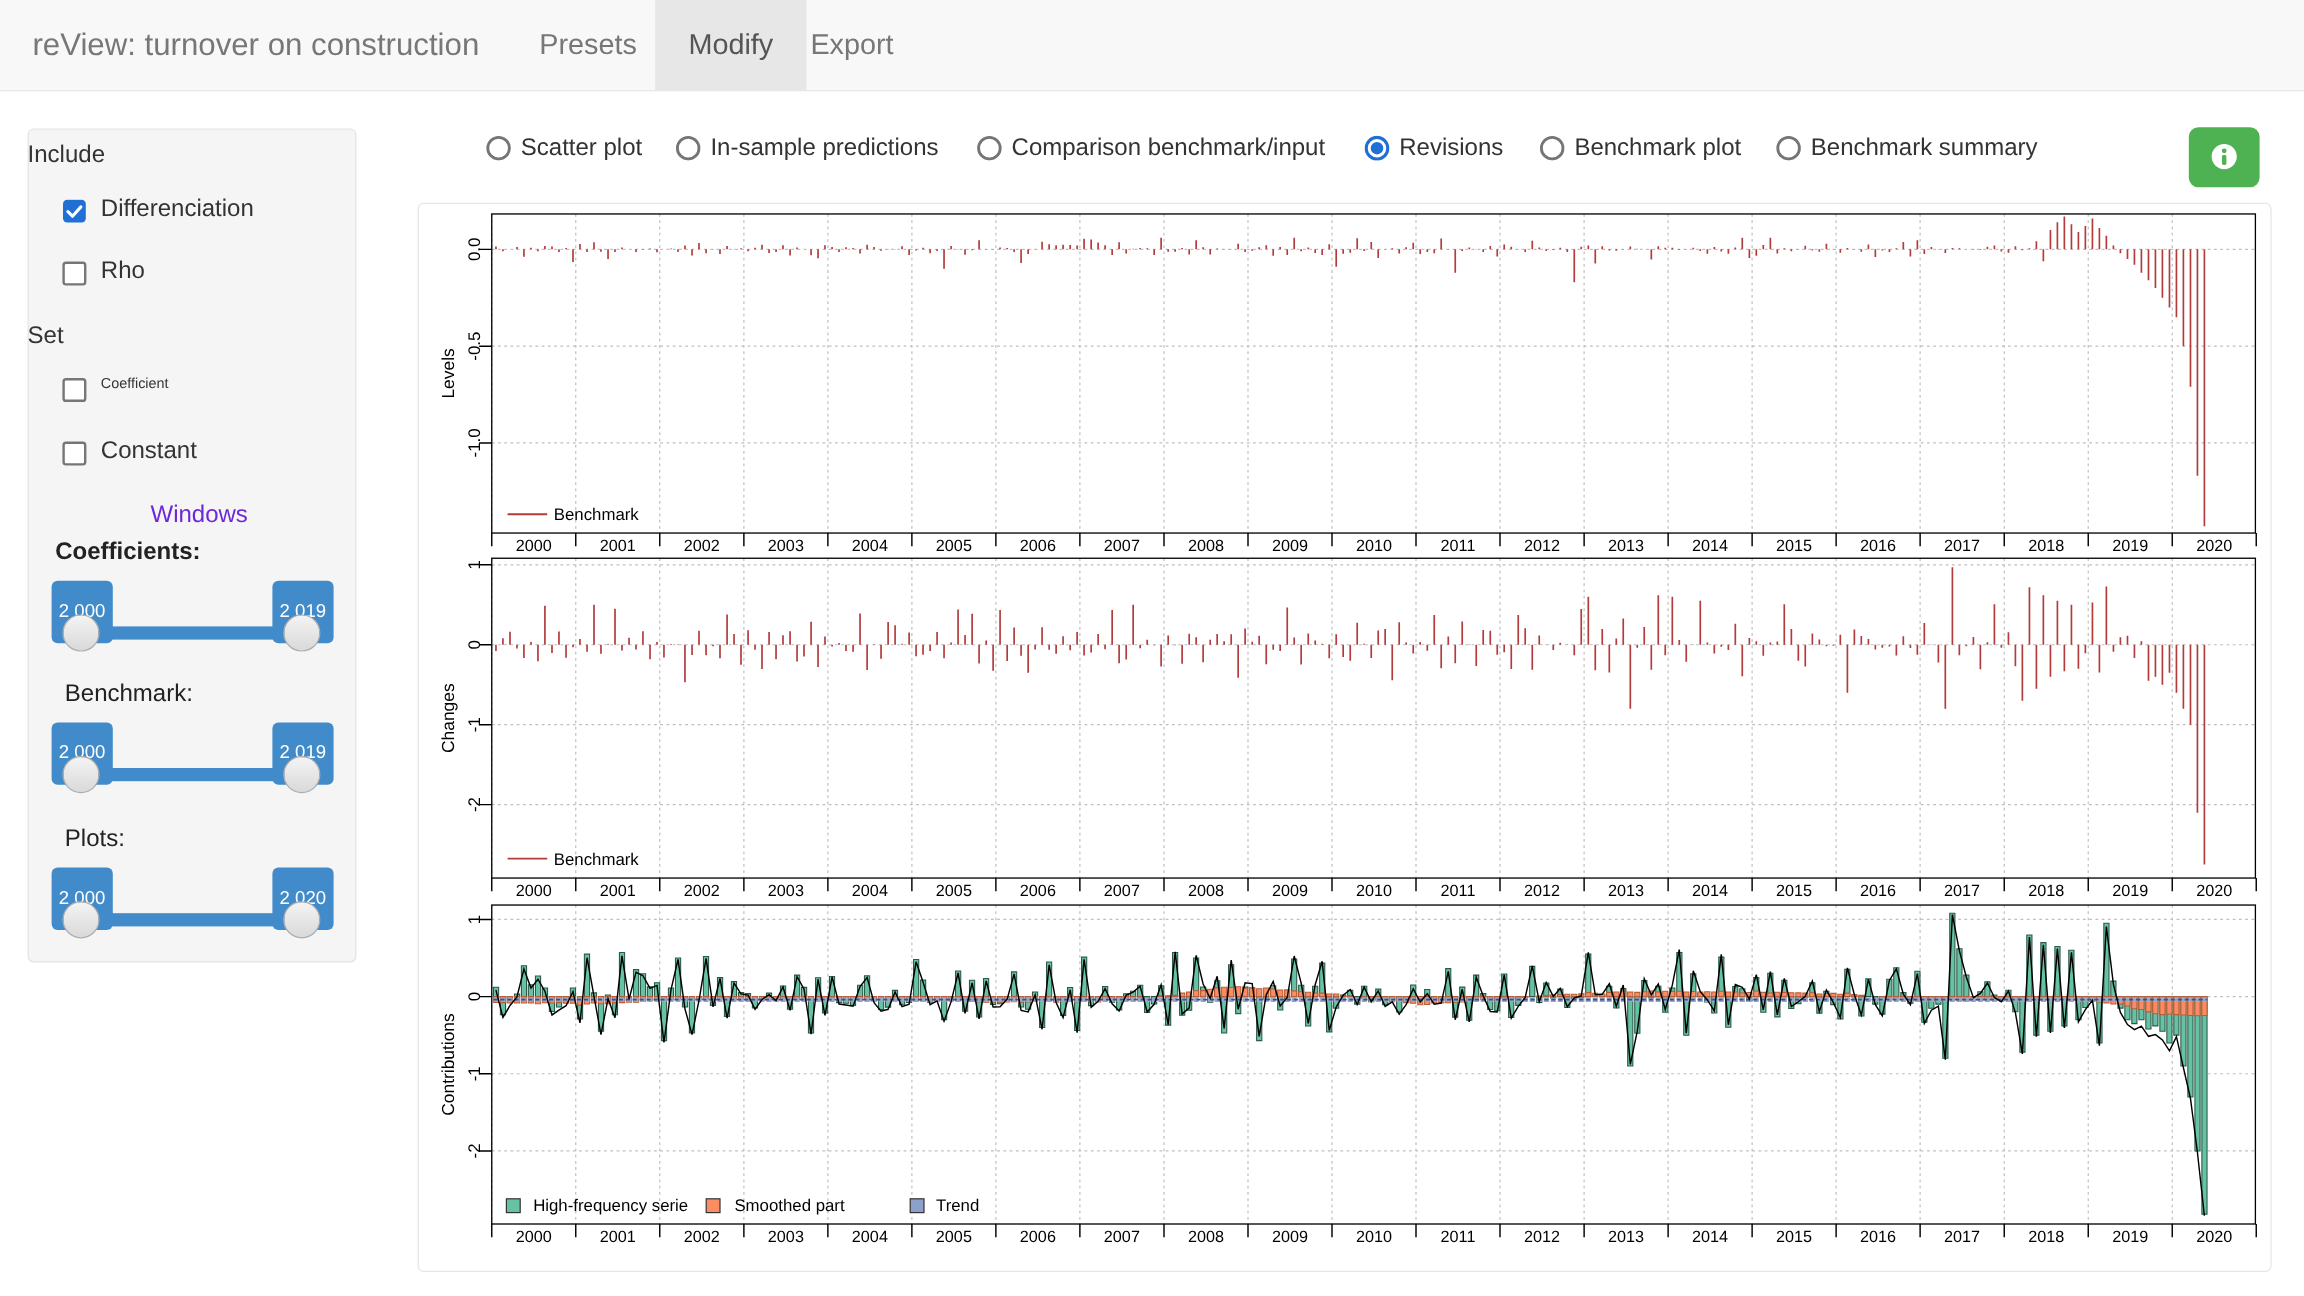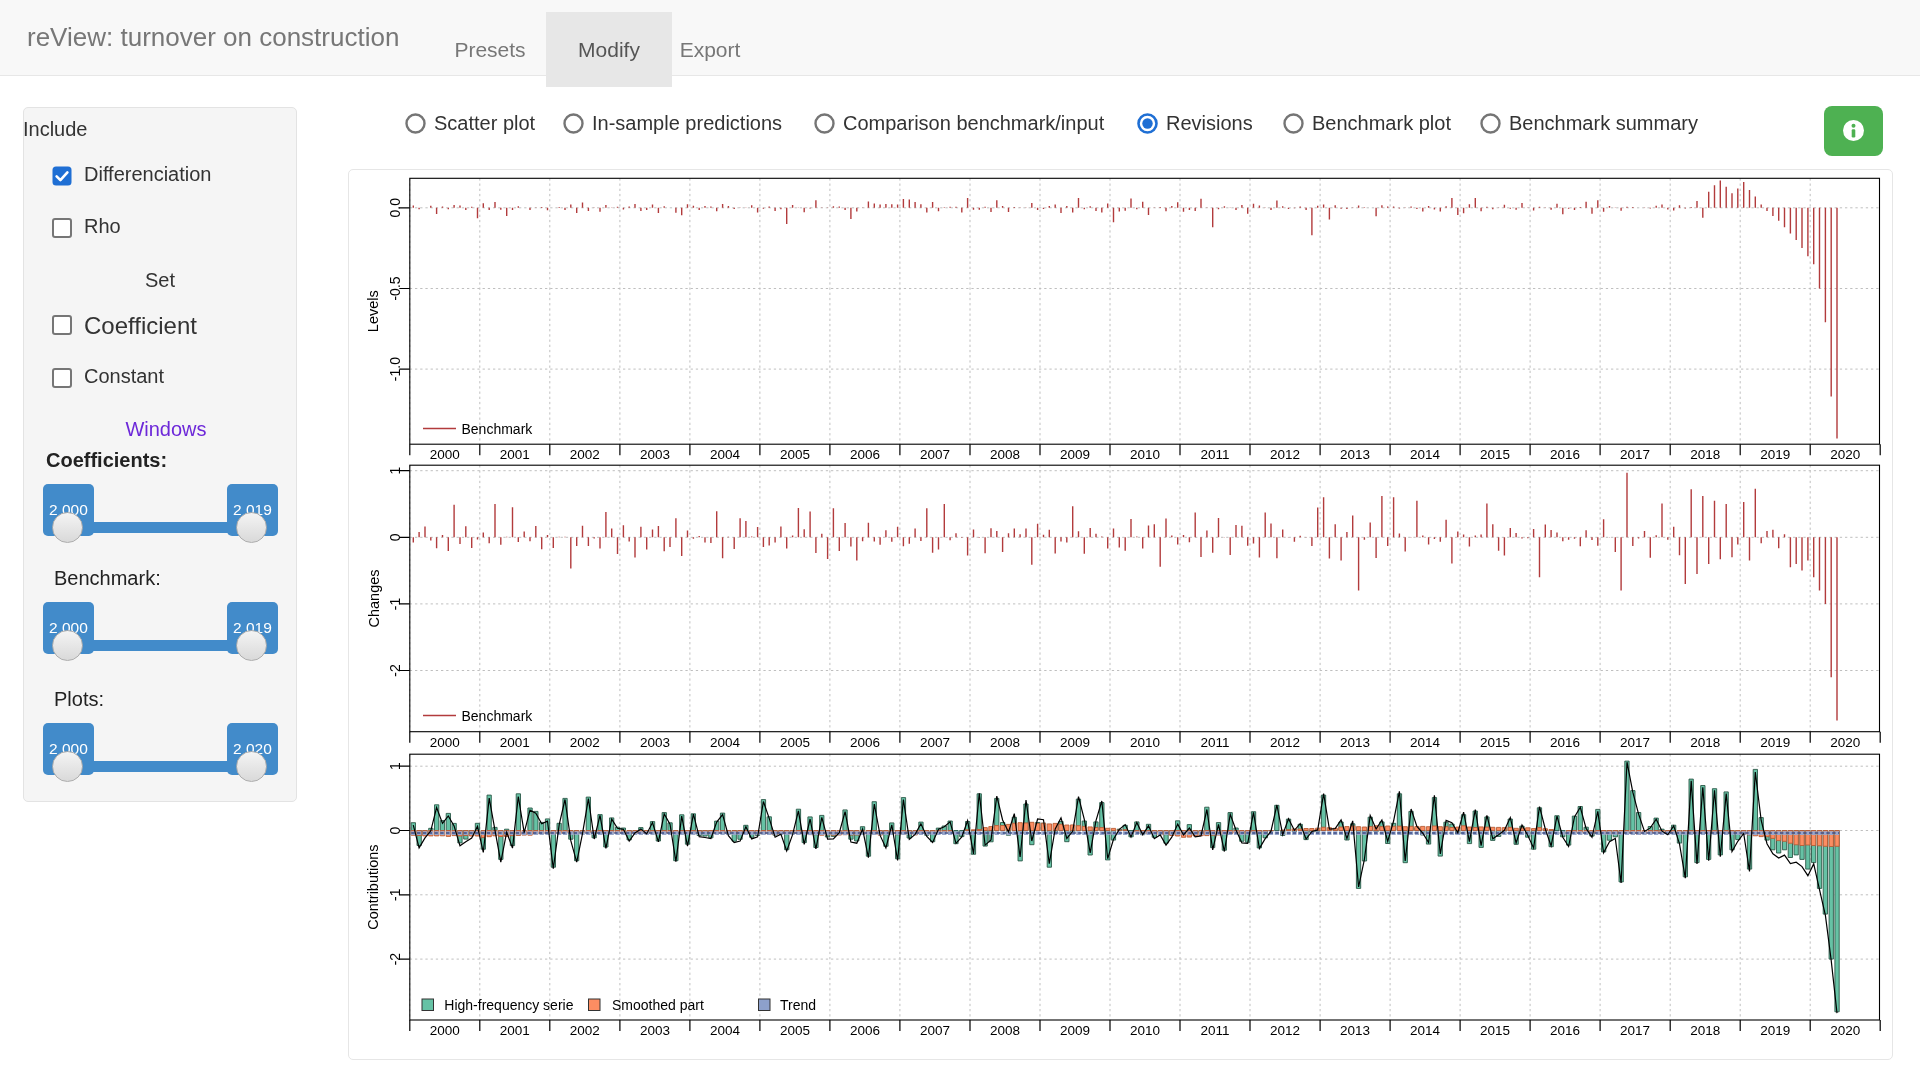--- a/index.html
+++ b/index.html
@@ -1,17 +1,17 @@
 <!DOCTYPE html>
 <html><head><meta charset="utf-8"><title>reView</title><style>
 *{margin:0;padding:0}
 body{font-family:"Liberation Sans",sans-serif;background:#fff;width:1920px;height:1080px;position:relative;overflow:hidden}
 .nav{position:absolute;left:0;top:0;width:1920px;height:75px;background:#f8f8f8;border-bottom:1px solid #e7e7e7}
 .brand{position:absolute;left:27px;top:0;height:75px;line-height:75px;font-size:26px;color:#777}
-.tab{position:absolute;top:12px;height:75px;line-height:75px;font-size:21px;color:#777;text-align:center}
+.tab{position:absolute;top:0;height:75px;line-height:75px;font-size:24px;color:#777;text-align:center}
 .tab.active{background:#e7e7e7;color:#555}
 .chip{position:absolute;height:28px;line-height:28px;padding:12px 6px;background:#428bca;color:#fff;font-size:15.5px;border-radius:5px}
 .knob{position:absolute;width:31px;height:31px;border-radius:50%;background:linear-gradient(#f4f4f4,#d9d9d9);border:1px solid #adadad;box-sizing:border-box}
 .card{position:absolute;left:348px;top:169px;width:1545px;height:891px;background:#fff;border:1px solid #e6e6e6;border-radius:5px;box-sizing:border-box}
 </style></head>
 <body>
 <div class="nav">
 <div class="brand">reView: turnover on construction</div>
 <div class="tab" style="left:431px;width:118px">Presets</div>
 <div class="tab active" style="left:546px;width:126px">Modify</div>
@@ -19,23 +19,23 @@
 </div>
 <div style="position:absolute;left:23px;top:107px;width:274px;height:695px;background:#f5f5f5;border:1px solid #e3e3e3;border-radius:5px;box-sizing:border-box"></div>
 <div style="position:absolute;left:23px;top:118px;width:274px;text-align:left;font-size:20px;color:#333">Include</div>
 <svg width="20" height="20" style="position:absolute;left:52px;top:166px">
     <rect x="0.5" y="0.5" width="19" height="19" rx="3.5" fill="#1f6fd4"></rect>
     <path d="M4.6 10.4 L8.4 14.2 L15.4 6.4" stroke="#fff" stroke-width="2.6" fill="none" stroke-linecap="round" stroke-linejoin="round"></path>
   </svg>
 <div style="position:absolute;left:84px;top:163px;font-size:20px;color:#333">Differenciation</div>
 <div style="position:absolute;left:52px;top:218px;width:20px;height:20px;border:2px solid #767676;border-radius:3px;background:#fff;box-sizing:border-box"></div>
 <div style="position:absolute;left:84px;top:215px;font-size:20px;color:#333">Rho</div>
-<div style="position:absolute;left:23px;top:269px;width:274px;text-align:center;font-size:20px;color:#333">Set</div>
+<div style="position:absolute;left:23px;top:269px;width:274px;font-size:20px;color:#333">Set</div>
 <div style="position:absolute;left:52px;top:315px;width:20px;height:20px;border:2px solid #767676;border-radius:3px;background:#fff;box-sizing:border-box"></div>
-<div style="position:absolute;left:84px;top:312px;font-size:24px;color:#333">Coefficient</div>
+<div style="position:absolute;left:84px;top:312px;font-size:12px;color:#333">Coefficient</div>
 <div style="position:absolute;left:52px;top:368px;width:20px;height:20px;border:2px solid #767676;border-radius:3px;background:#fff;box-sizing:border-box"></div>
 <div style="position:absolute;left:84px;top:365px;font-size:20px;color:#333">Constant</div>
 <div style="position:absolute;left:23px;top:418px;width:286px;text-align:center;font-size:20px;color:#6d28d9">Windows</div>
 <div style="position:absolute;left:46px;top:449px;font-size:20px;font-weight:bold;color:#222">Coefficients:</div>
 <div class="chip" style="left:43px;top:484px">2 000</div>
 <div class="chip" style="left:227px;top:484px">2 019</div>
 <div style="position:absolute;left:52px;top:521.5px;width:216px;height:11px;background:#428bca"></div>
 <div class="knob" style="left:52.2px;top:511.5px"></div>
 <div class="knob" style="left:236.2px;top:511.5px"></div>
 <div style="position:absolute;left:54px;top:567px;font-size:20px;font-weight:normal;color:#222">Benchmark:</div>

